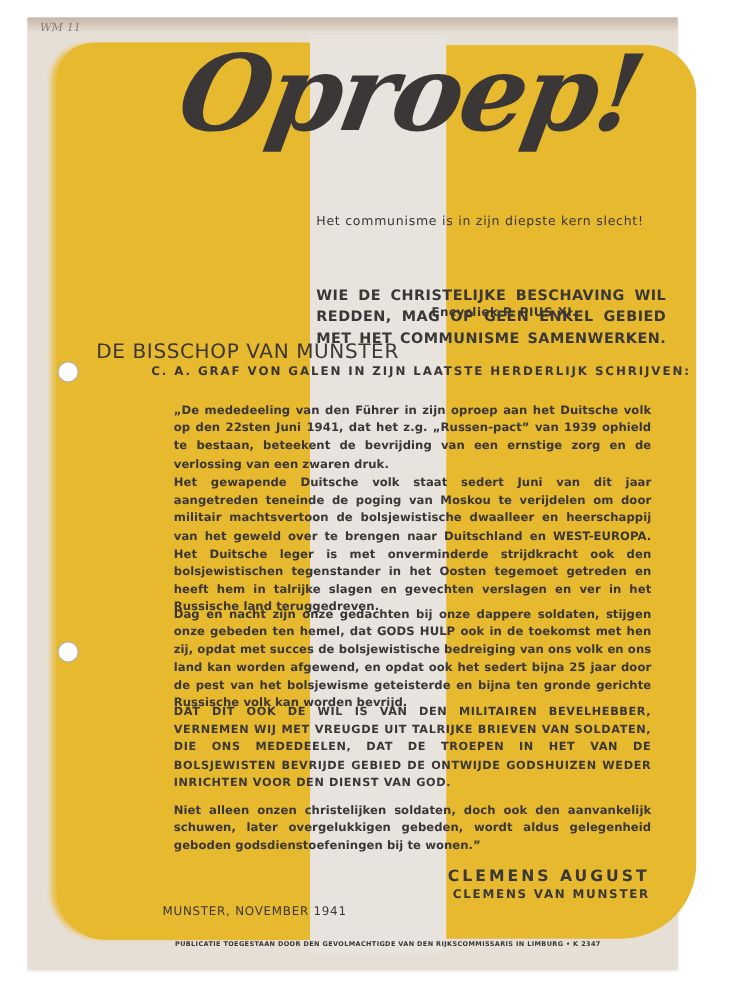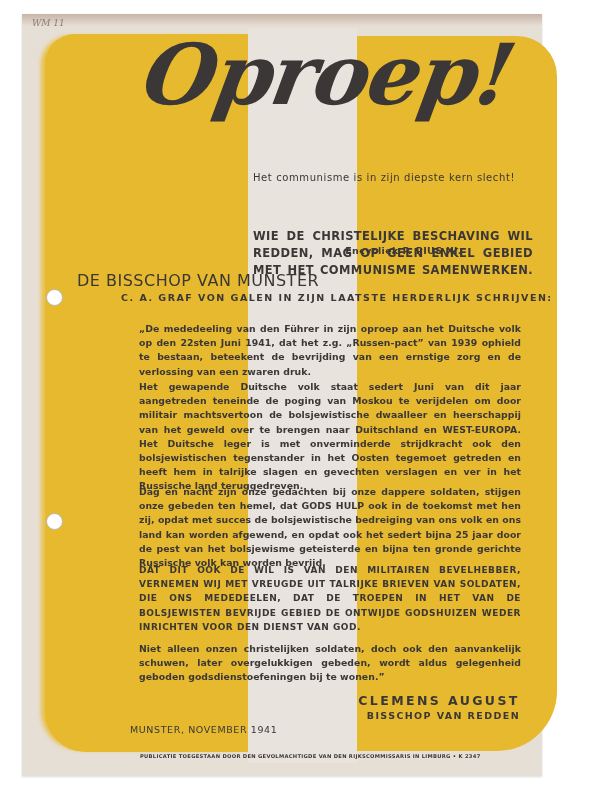--- a/index.html
+++ b/index.html
@@ -63,16 +63,16 @@
     <p class="last">Dag en nacht zijn onze gedachten bij onze dappere soldaten, stijgen onze gebeden ten hemel, dat GODS HULP ook in de toekomst met hen zij, opdat met succes de bolsjewistische bedreiging van ons volk en ons land kan worden afgewend, en opdat ook het sedert bijna 25 jaar door de pest van het bolsjewisme geteisterde en bijna ten gronde gerichte Russische volk kan worden bevrijd.</p>
   </div>
 <div class="body caps ink" style="top:563px;">
     <p class="last">DAT DIT OOK DE WIL IS VAN DEN MILITAIREN BEVELHEBBER, VERNEMEN WIJ MET VREUGDE UIT TALRIJKE BRIEVEN VAN SOLDATEN, DIE ONS MEDEDEELEN, DAT DE TROEPEN IN HET VAN DE BOLSJEWISTEN BEVRIJDE GEBIED DE ONTWIJDE GODSHUIZEN WEDER INRICHTEN VOOR DEN DIENST VAN GOD.</p>
   </div>
 <div class="body ink" style="top:642px;">
     <p class="last">Niet alleen onzen christelijken soldaten, doch ook den aanvankelijk schuwen, later overgelukkigen gebeden, wordt aldus gelegenheid geboden godsdienstoefeningen bij te wonen.”</p>
   </div>
 
 <div class="sig1 ink">CLEMENS AUGUST</div>
-<div class="sig2 ink">BISSCHOP VAN REDDEN</div>
+<div class="sig2 ink">CLEMENS VAN MUNSTER</div>
 
 <div class="place ink">MUNSTER, NOVEMBER 1941</div>
 <div class="imprint ink">PUBLICATIE TOEGESTAAN DOOR DEN GEVOLMACHTIGDE VAN DEN RIJKSCOMMISSARIS IN LIMBURG  •  K 2347</div>
 
 </body></html>

